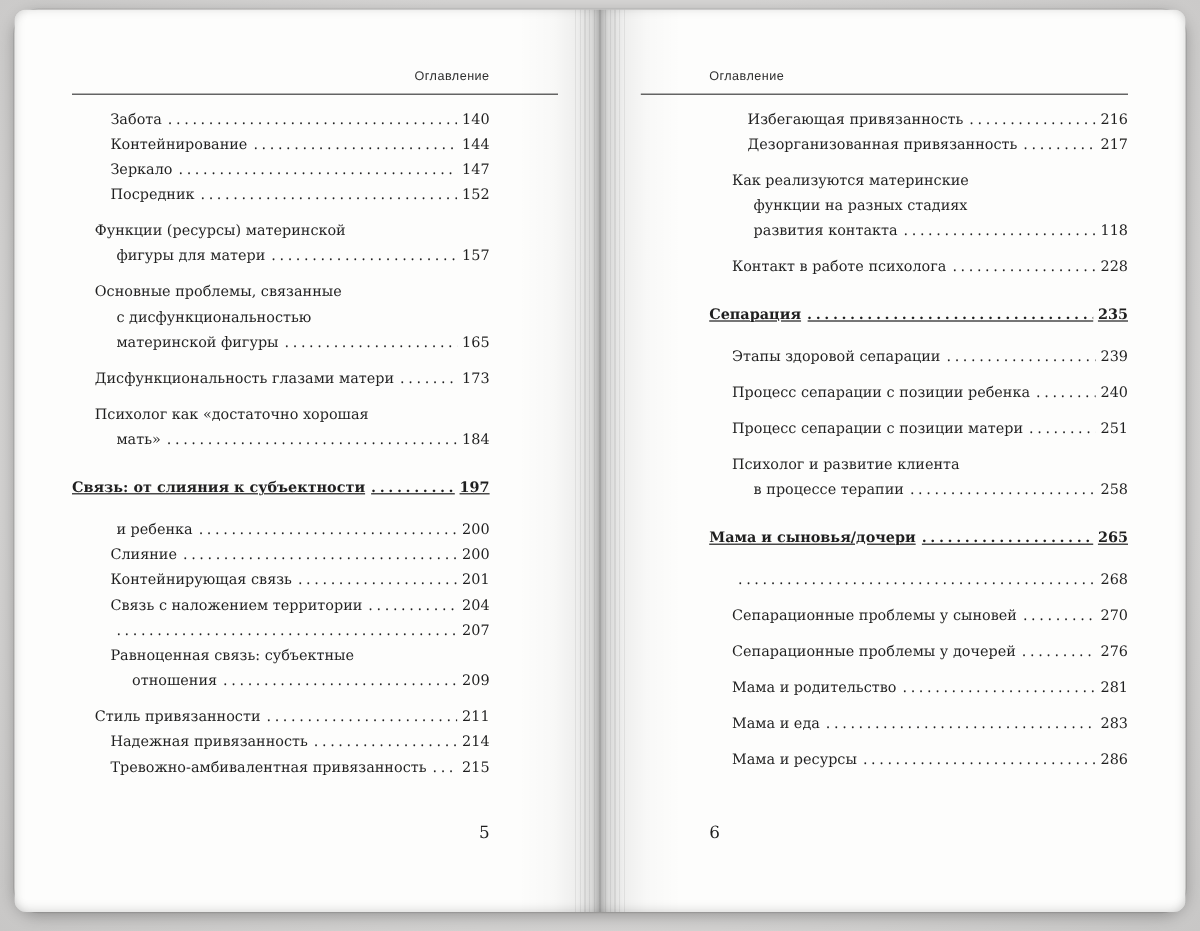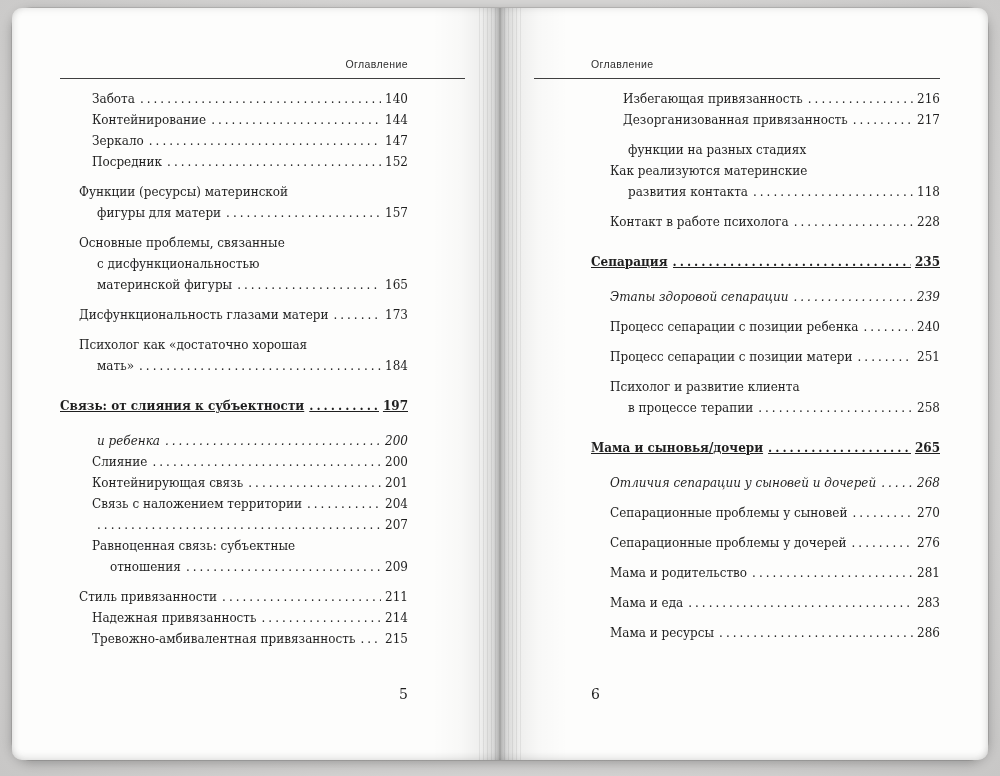--- a/index.html
+++ b/index.html
@@ -79,21 +79,21 @@
   .rule { border-top: 1px solid #3f3f3f; height: 0; }
   .page.left .rule { margin-right: -57px; }
   .page.right .rule { margin-left: -57px; }
 
   .toc { margin-top: 10px; font-size: 12px; line-height: 21px; }
 
   .entry { margin-top: 0; }
   .entry.lvl0 { margin-top: 19px; font-weight: 700; text-decoration: underline; }
   .entry.lvl1 { margin-top: 9px; }
   .entry.lvl2 { margin-top: 0; }
-  .entry.lvl0 + .entry { margin-top: 14px; font-style: italic; }
+  .entry.lvl0 + .entry { margin-top: 14px; }
   .toc > .entry:first-child { margin-top: 0; }
 
   .entry.lvl1 > .line { padding-left: 19px; }
   .entry.lvl2 > .line { padding-left: 32px; }
   .entry.lvl1 > .line.cont { padding-left: 37px; }
   .entry.lvl2 > .line.cont { padding-left: 50px; }
 
   .line.fill { display: flex; }
   .line .t { flex: 0 0 auto; white-space: nowrap; }
   .line .dots {
@@ -270,22 +270,22 @@
             </div>
           </div>
           <div class="entry lvl2">
             <div class="line fill">
               <span class="t">Дезорганизованная привязанность</span>
               <span class="dots"></span>
               <span class="pg">217</span>
             </div>
           </div>
           <div class="entry lvl1">
+            <div class="line"><span class="t">Как реализуются материнские</span></div>
             <div class="line cont"><span class="t">функции на разных стадиях</span></div>
-            <div class="line"><span class="t">Как реализуются материнские</span></div>
             <div class="line cont fill">
               <span class="t">развития контакта</span>
               <span class="dots"></span>
               <span class="pg">118</span>
             </div>
           </div>
           <div class="entry lvl1">
             <div class="line fill">
               <span class="t">Контакт в работе психолога</span>
               <span class="dots"></span>
@@ -330,21 +330,20 @@
           </div>
           <div class="entry lvl0">
             <div class="line fill">
               <span class="t">Мама и сыновья/дочери</span>
               <span class="dots"></span>
               <span class="pg">265</span>
             </div>
           </div>
           <div class="entry lvl1">
             <div class="line fill">
-              <span class="t">Отличия сепарации у сыновей и дочерей</span>
               <span class="dots"></span>
               <span class="pg">268</span>
             </div>
           </div>
           <div class="entry lvl1">
             <div class="line fill">
               <span class="t">Сепарационные проблемы у сыновей</span>
               <span class="dots"></span>
               <span class="pg">270</span>
             </div>

